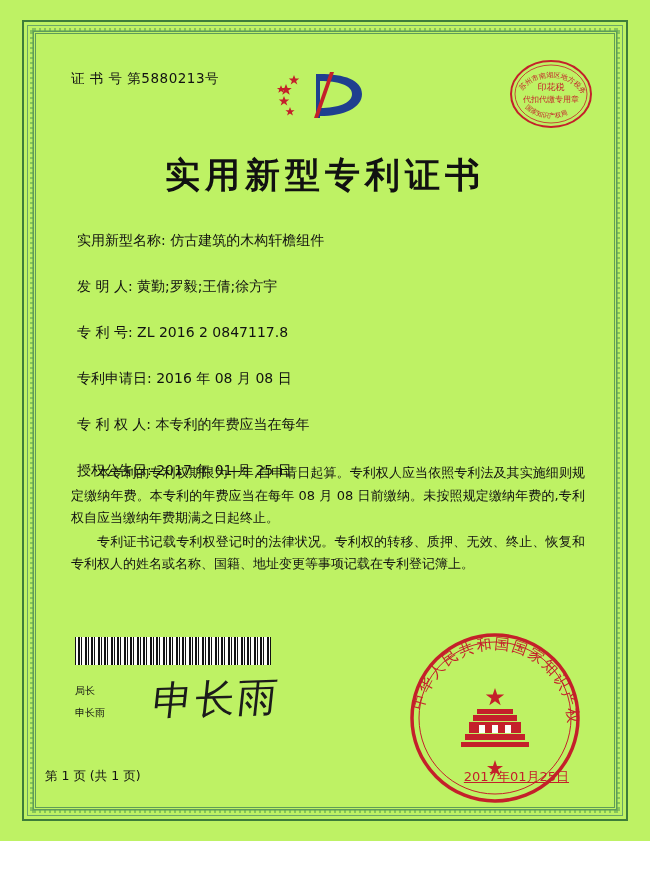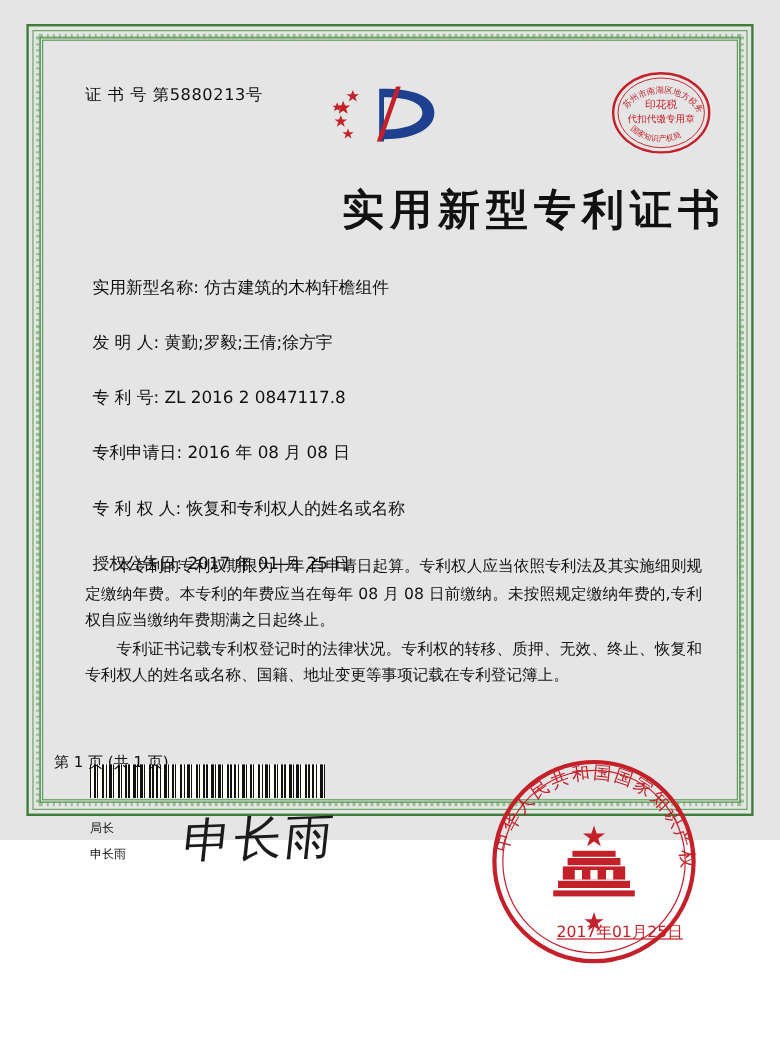--- a/index.html
+++ b/index.html
@@ -11,22 +11,22 @@
     width: 650px;
     height: 872px;
     font-family: "DejaVu Sans", "Liberation Sans", sans-serif;
     color: #1a1a1a;
     overflow: hidden;
   }
 
   .certificate {
     position: relative;
     width: 650px;
-    height: 700px;
-    background: #e5e5e5;
+    height: 841px;
+    background: #bef264;
     box-sizing: border-box;
   }
 
   
   .border-outer {
     position: absolute;
     left: 22px;
     top: 20px;
     right: 22px;
     bottom: 20px;
@@ -105,21 +105,21 @@
     top: 8px;
     width: 88px;
     height: 88px;
   }
 
   .title {
     position: absolute;
     top: 110px;
     left: 0;
     right: 0;
-    text-align: right;
+    text-align: center;
     font-family: "DejaVu Serif", "Liberation Serif", serif;
     font-size: 35px;
     font-weight: bold;
     letter-spacing: 5px;
     color: #111;
   }
 
   
   .fields {
     position: absolute;
@@ -288,21 +288,21 @@
       <div class="field">
         <span class="lbl">专  利  号:</span>
         <span class="val">ZL 2016 2 0847117.8</span>
       </div>
       <div class="field">
         <span class="lbl">专利申请日:</span>
         <span class="val">2016 年 08 月 08 日</span>
       </div>
       <div class="field">
         <span class="lbl">专 利 权 人:</span>
-        <span class="val">恢复和专利权人的姓名或名称</span>
+        <span class="val">本专利的年费应当在每年</span>
       </div>
       <div class="field">
         <span class="lbl">授权公告日:</span>
         <span class="val">2017 年 01 月 25 日</span>
       </div>
     </div>
 
     <div class="paragraphs">
       <p>本专利的专利权期限为十年,自申请日起算。专利权人应当依照专利法及其实施细则规定缴纳年费。本专利的年费应当在每年 08 月 08 日前缴纳。未按照规定缴纳年费的,专利权自应当缴纳年费期满之日起终止。</p>
       <p>专利证书记载专利权登记时的法律状况。专利权的转移、质押、无效、终止、恢复和专利权人的姓名或名称、国籍、地址变更等事项记载在专利登记簿上。</p>

